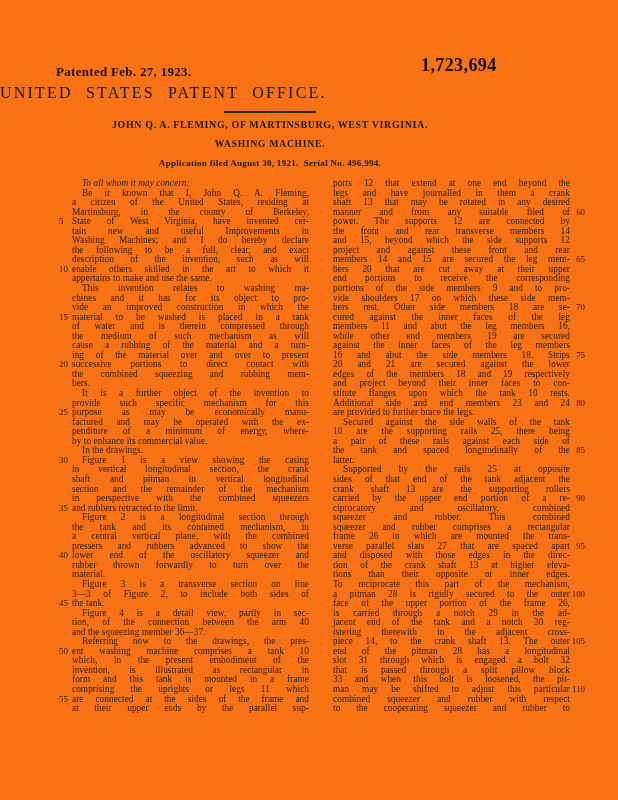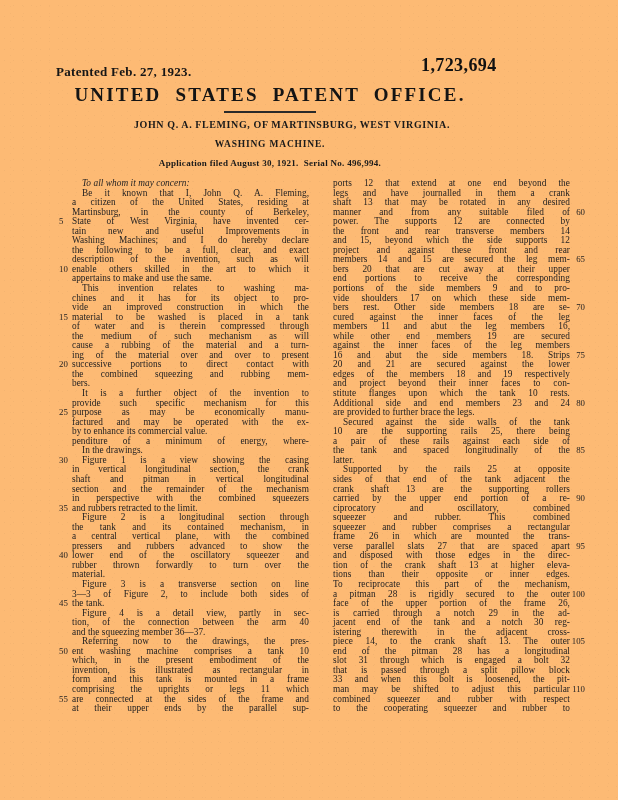--- a/index.html
+++ b/index.html
@@ -1,21 +1,21 @@
 <!DOCTYPE html>
 <html><head>
 <meta charset="utf-8">
 <style>
   html,body{margin:0;padding:0;}
   body{background:#e8e8e8;}
   .page{
     position:relative;
     width:618px;height:800px;
     margin:0 auto;
-    background:#fdba74;
+    background:#f97316;
     overflow:hidden;
     font-family:"Liberation Serif","DejaVu Serif",serif;
     color:#1e1e20;
   }
   
   .page::before{
     content:"";position:absolute;inset:0;pointer-events:none;
     background-image:
       radial-gradient(circle, rgba(40,40,40,0.045) 0.6px, transparent 0.8px),
       radial-gradient(circle, rgba(40,40,40,0.03) 0.5px, transparent 0.7px);
@@ -27,33 +27,32 @@
     font-size:13px;font-weight:bold;letter-spacing:0.3px;color:#161616;
     white-space:nowrap;
   }
   .patno{
     position:absolute;left:421px;top:55px;
     font-size:18px;font-weight:bold;letter-spacing:0.4px;color:#111;
     white-space:nowrap;
   }
   .head-center{position:absolute;left:0;top:0;width:540px;}
   .office-title{
-    position:absolute;left:0;width:100%;top:84px;text-align:center;
-    font-size:19px;font-weight:bold;letter-spacing:2.2px;word-spacing:7px;
+    position:absolute;left:0;width:100%;top:84px;
+    font-size:16px;font-weight:normal;letter-spacing:2.2px;word-spacing:7px;
     color:#141414;white-space:nowrap;
   }
   .title-rule{
     position:absolute;left:224px;top:111px;width:92px;height:1.6px;
     background:#2a2a2a;
   }
   .inventor-line{
     position:absolute;left:0;width:100%;top:119px;text-align:center;
     font-size:10px;font-weight:bold;letter-spacing:0.6px;color:#1a1a1a;
     white-space:nowrap;
-    padding-left:22px;
   }
   .invention-title{
     position:absolute;left:0;width:100%;top:139px;text-align:center;
     font-size:9.5px;font-weight:bold;letter-spacing:0.8px;color:#1a1a1a;
     white-space:nowrap;
   }
   .application-line{
     position:absolute;left:0;width:100%;top:158px;text-align:center;
     font-size:9px;font-weight:bold;letter-spacing:0.3px;color:#1a1a1a;
     white-space:nowrap;
@@ -203,25 +202,25 @@
         <div class="line-row">
           <span class="line-num">25</span>
           <span class="line-text just">purpose as may be economically manu-</span>
         </div>
         <div class="line-row">
           <span class="line-num"></span>
           <span class="line-text just">factured and may be operated with the ex-</span>
         </div>
         <div class="line-row">
           <span class="line-num"></span>
+          <span class="line-text just">penditure of a minimum of energy, where-</span>
+        </div>
+        <div class="line-row">
+          <span class="line-num"></span>
           <span class="line-text">by to enhance its commercial value.</span>
-        </div>
-        <div class="line-row">
-          <span class="line-num"></span>
-          <span class="line-text just">penditure of a minimum of energy, where-</span>
         </div>
         <div class="line-row">
           <span class="line-num"></span>
           <span class="line-text indent">In the drawings.</span>
         </div>
         <div class="line-row">
           <span class="line-num">30</span>
           <span class="line-text indent just">Figure 1 is a view showing the casing</span>
         </div>
         <div class="line-row">

